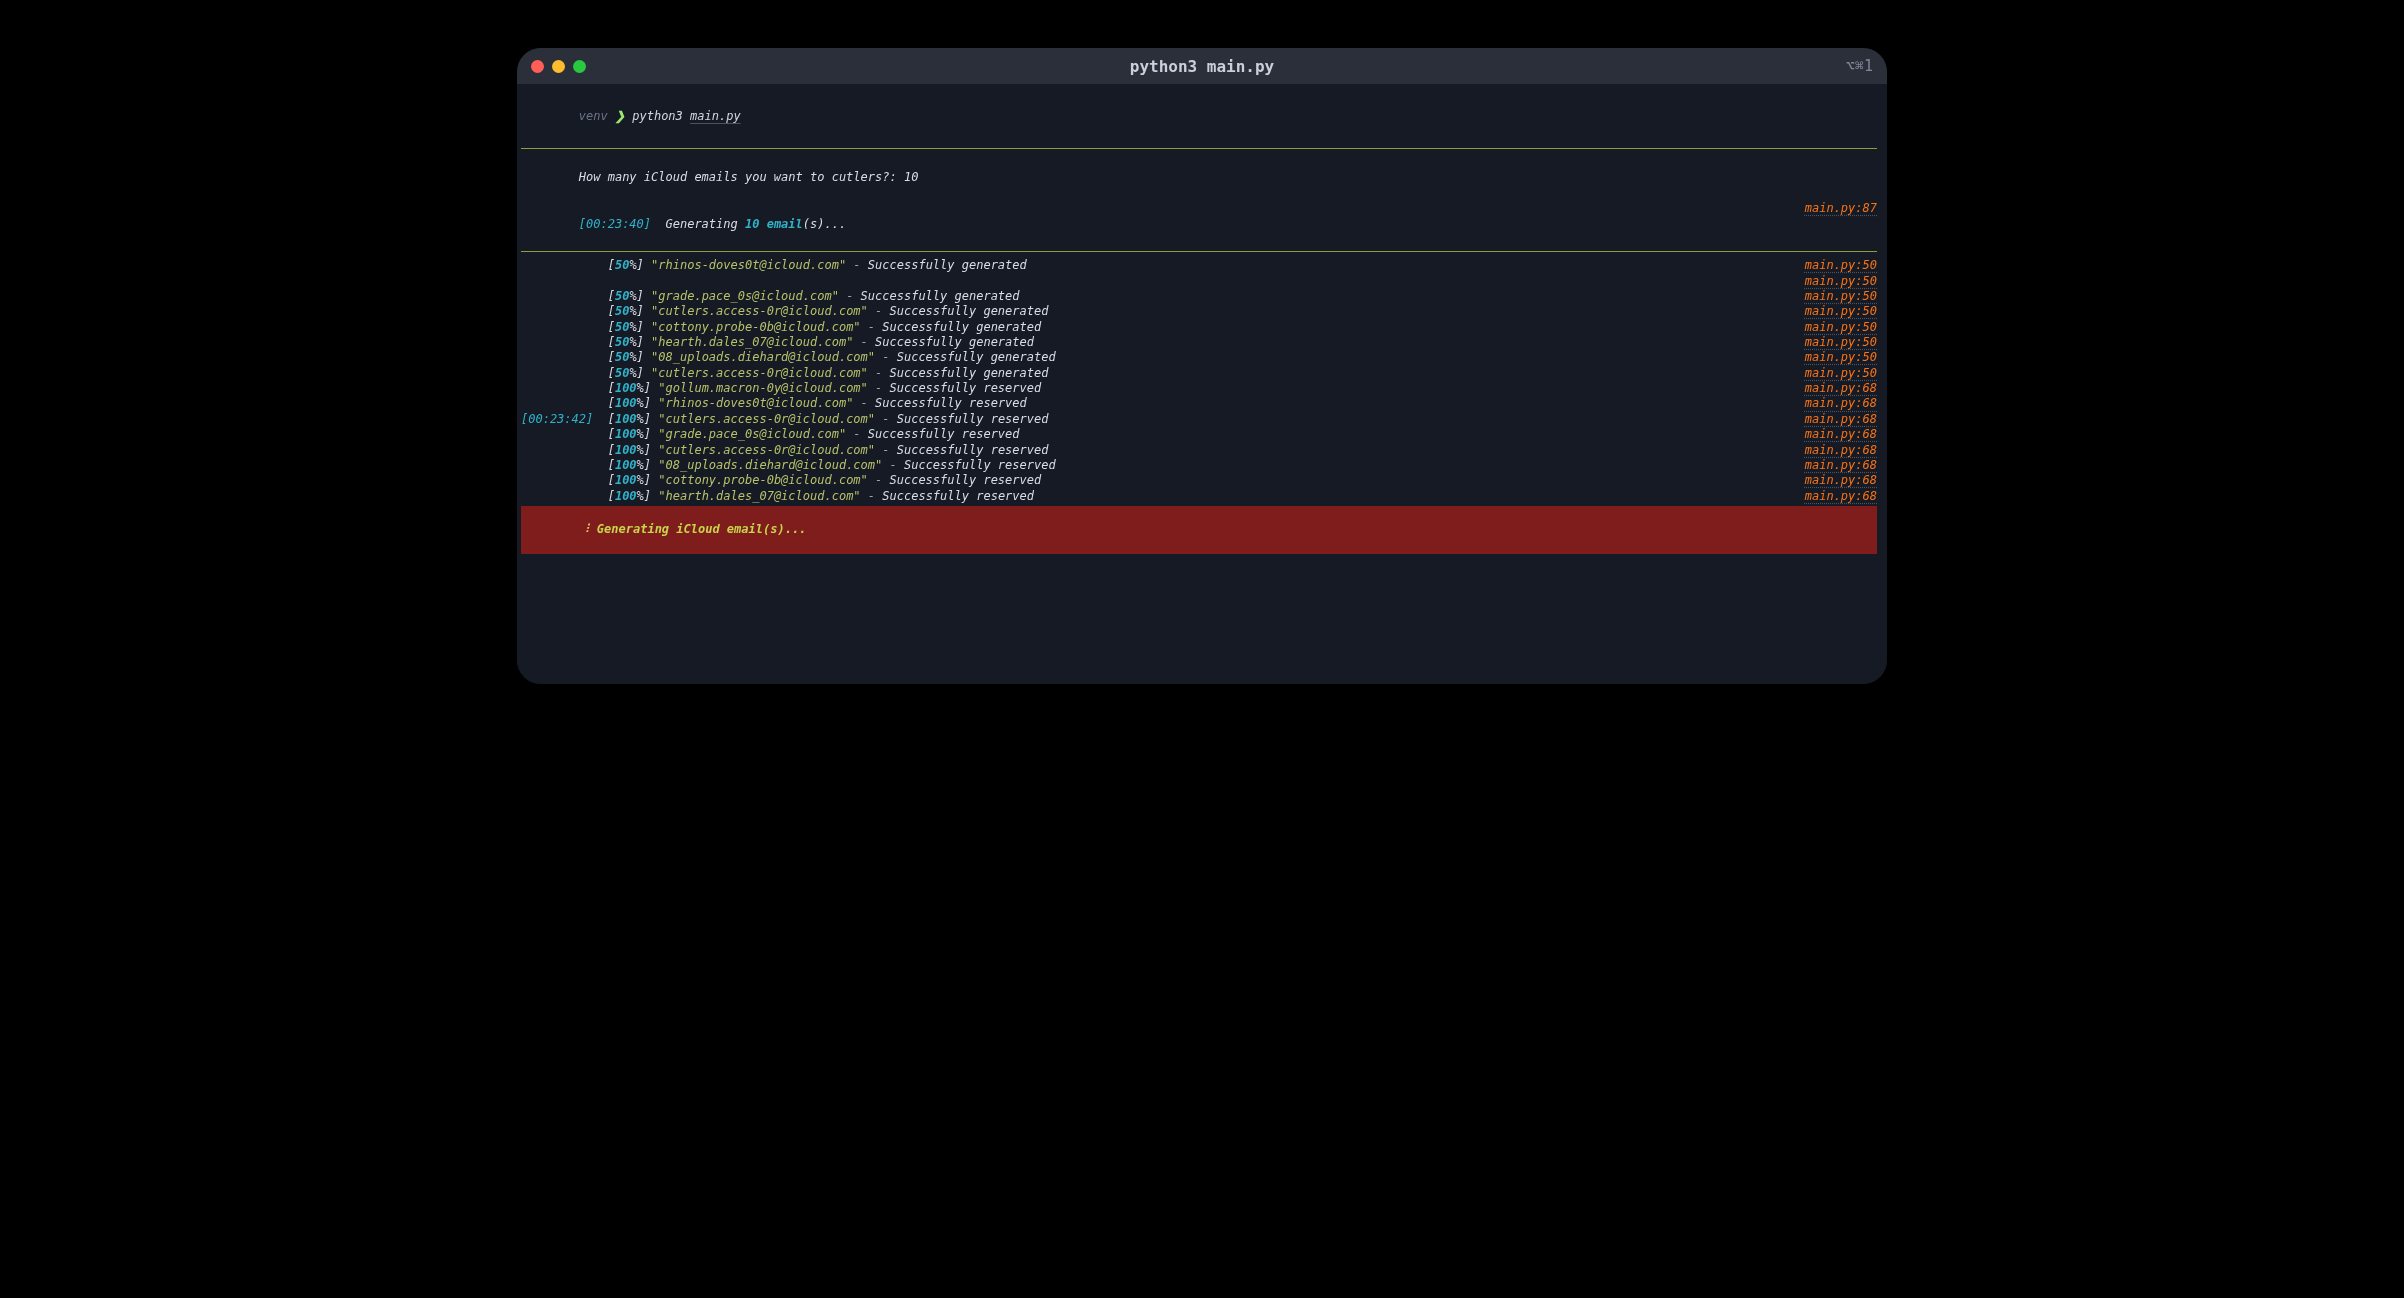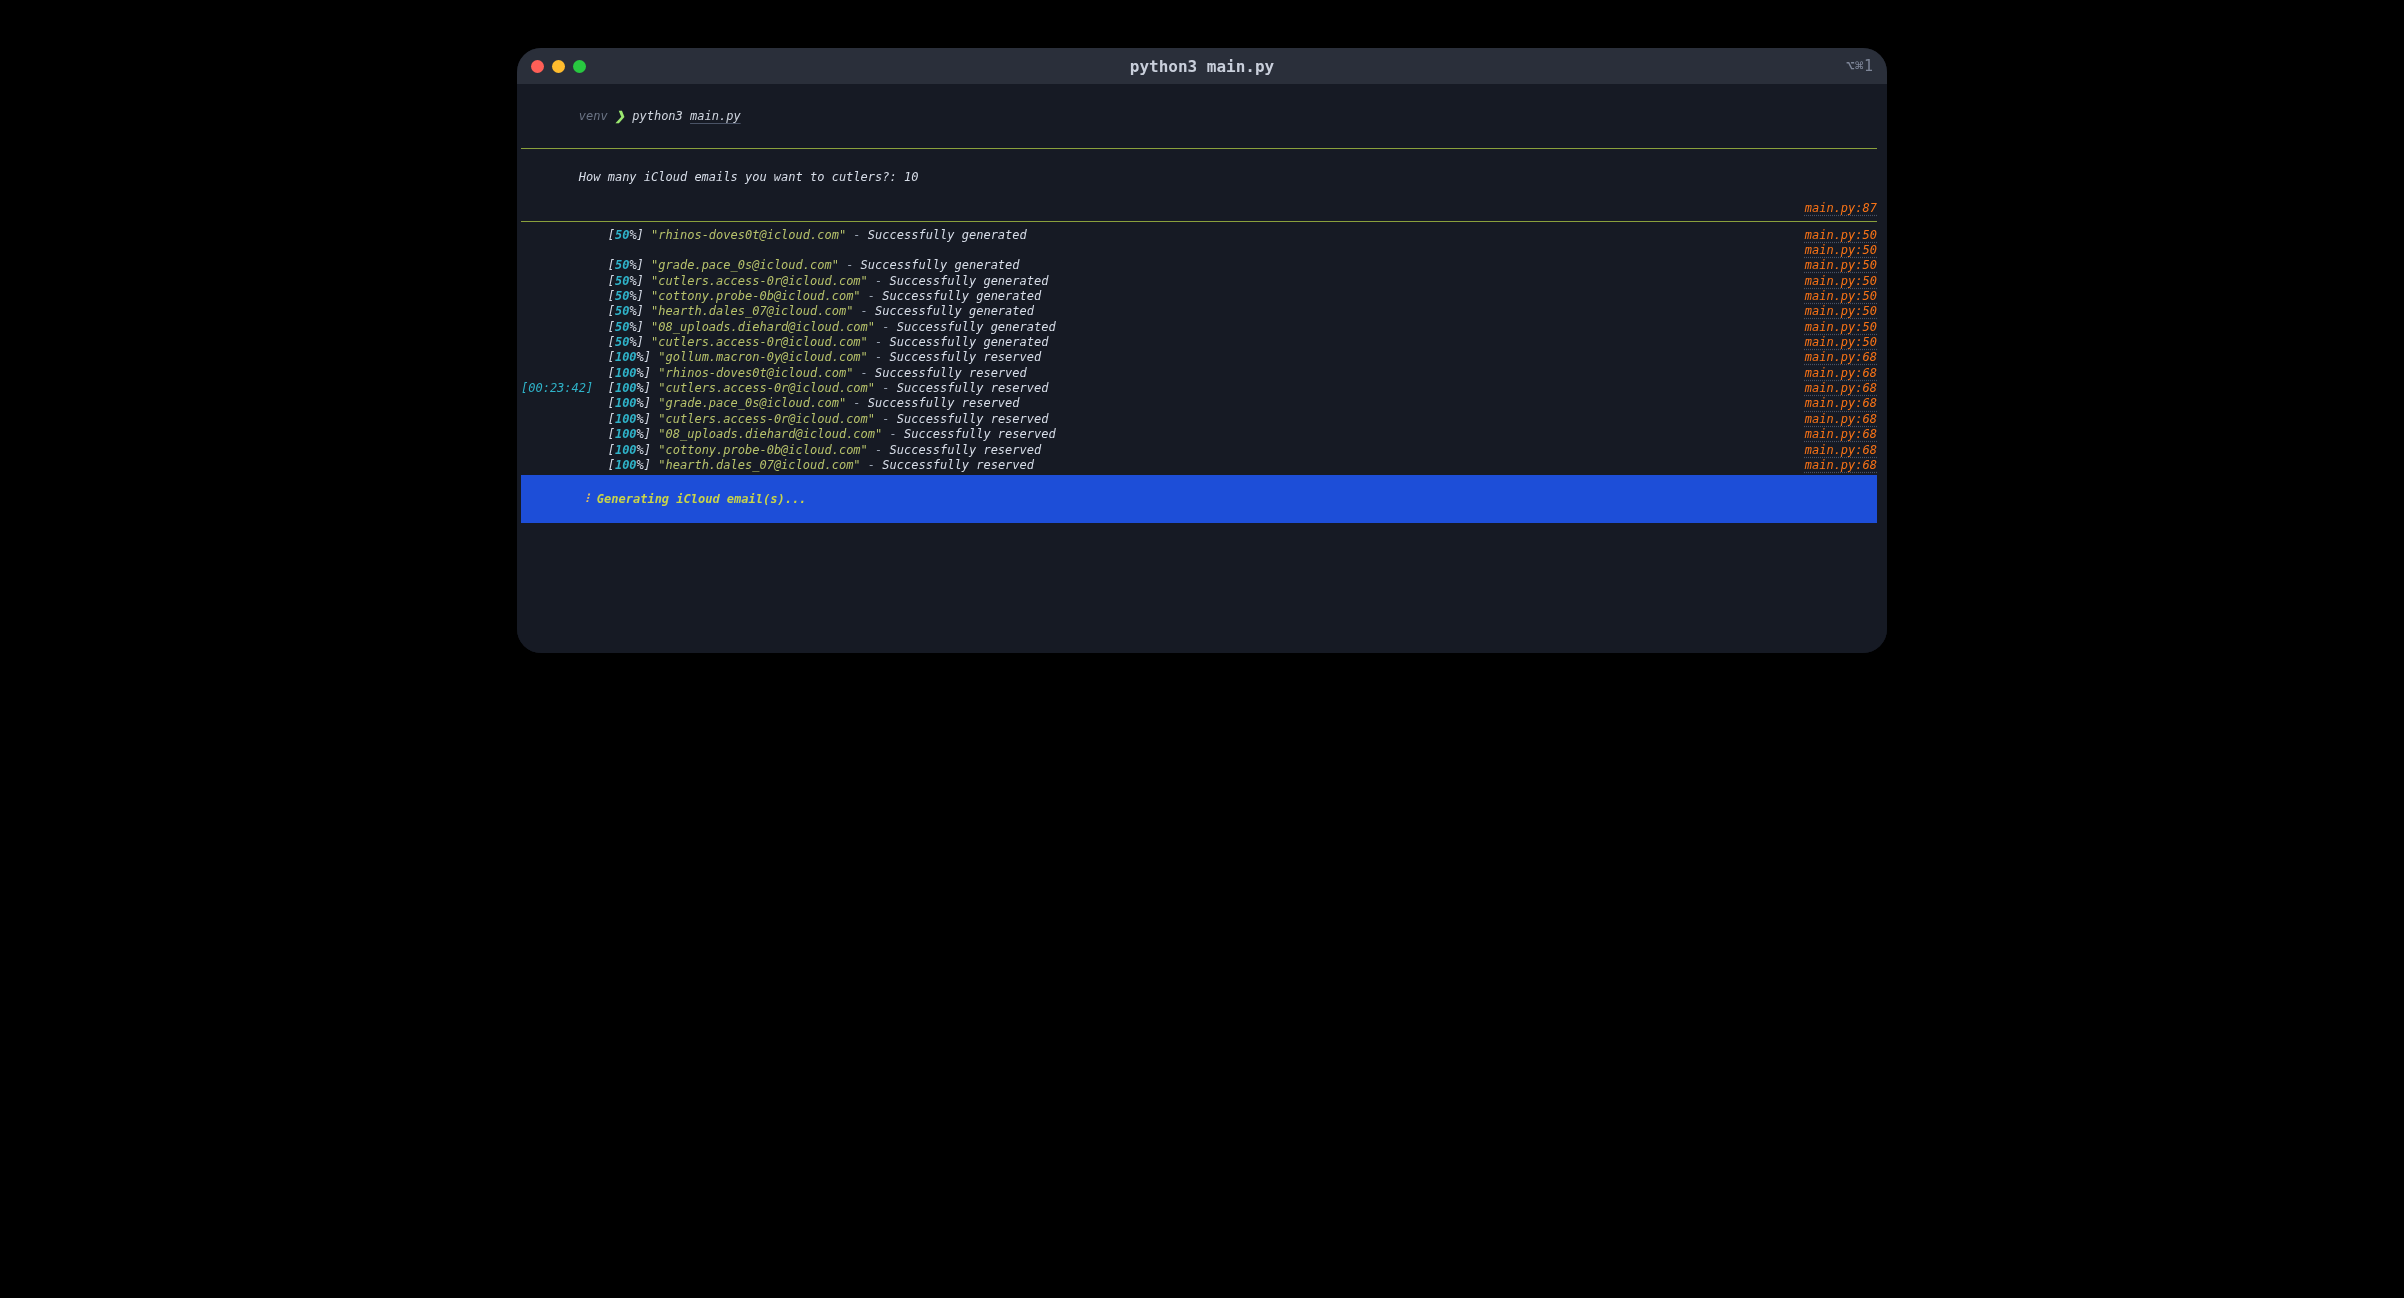--- a/index.html
+++ b/index.html
@@ -76,21 +76,21 @@
     margin: 4px 0 6px 0;
   }
   .white   { color: #d8dee9; }
   .cyan    { color: #2fb3c9; }
   .teal    { color: #2fb3c9; font-weight: bold; }
   .olive   { color: #b7c26b; }
   .sep     { color: #9aa3b2; }
   .source  { color: #f97316; text-decoration: underline dotted; text-decoration-color: #4a5366; text-underline-offset: 3px; }
   .timecol { display: inline-block; width: 12ch; }
   .status-row {
-    background: #1d4ed8;
+    background: #7f1d1d;
     margin-top: 2px;
     padding: 1px 2px;
   }
   .spinner { color: #e8c15a; }
   .status-text { color: #c9d44a; font-weight: bold; }
   .body-pad { height: 110px; }
 </style>
 </head>
 <body>
 
@@ -116,20 +116,23 @@
 
     <hr class="hr">
 
     <div class="row">
       <span class="left">
         <span class="white">How many iCloud emails you want to cutlers?:</span><span class="white"> </span><span class="white">10</span>
       </span>
     </div>
 
     <div class="row">
+      <span class="left">
+        <span class="cyan timecol">[00:23:40]</span><span class="white">Generating</span><span> </span><span class="teal">10</span><span> </span><span class="teal">email</span><span class="white">(s)...</span>
+      </span>
       <span class="right source">main.py:87</span>
     </div>
 
     <hr class="hr">
 
     <div id="rows-container">
         <div class="row"><span class="left"><span class="cyan timecol"></span><span class="white">[</span><span class="teal">50</span><span class="white">%] </span><span class="olive">"rhinos-doves0t@icloud.com"</span><span class="sep"> - </span><span class="white">Successfully generated</span></span><span class="right source">main.py:50</span></div>
         <div class="row"><span class="right source">main.py:50</span></div>
         <div class="row"><span class="left"><span class="cyan timecol"></span><span class="white">[</span><span class="teal">50</span><span class="white">%] </span><span class="olive">"grade.pace_0s@icloud.com"</span><span class="sep"> - </span><span class="white">Successfully generated</span></span><span class="right source">main.py:50</span></div>
         <div class="row"><span class="left"><span class="cyan timecol"></span><span class="white">[</span><span class="teal">50</span><span class="white">%] </span><span class="olive">"cutlers.access-0r@icloud.com"</span><span class="sep"> - </span><span class="white">Successfully generated</span></span><span class="right source">main.py:50</span></div>

